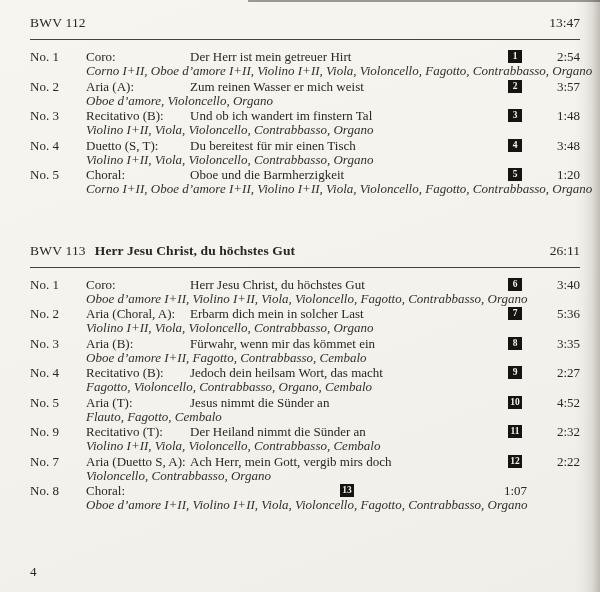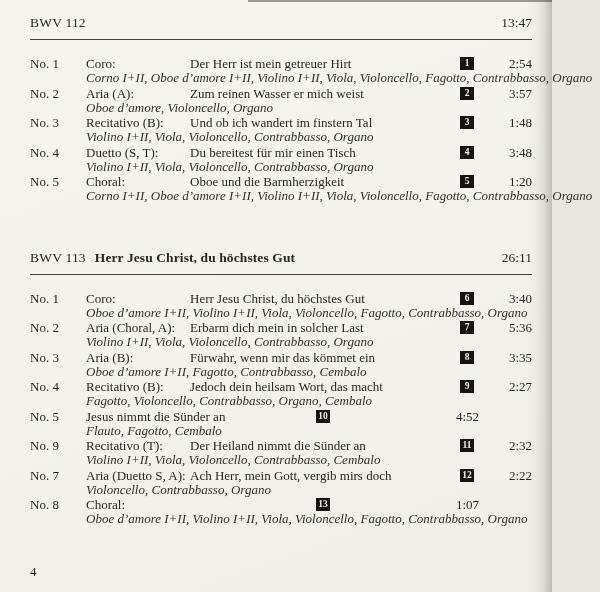--- a/index.html
+++ b/index.html
@@ -8,21 +8,21 @@
   }
   body {
     width: 600px;
     height: 592px;
     overflow: hidden;
     background: #e9e7e1;
     font-family: "Liberation Serif", "DejaVu Serif", serif;
   }
   .page {
     position: relative;
-    width: 552px;
+    width: 600px;
     height: 592px;
     background:
       linear-gradient(to left, rgba(150,145,136,0.55) 0px, rgba(170,166,158,0.28) 8px, rgba(190,187,180,0.12) 16px, rgba(0,0,0,0) 26px),
       linear-gradient(160deg, #f6f5f0 0%, #f3f2ec 55%, #efeee8 100%);
     color: #2b2620;
     box-sizing: border-box;
   }
   .scan-top-smudge {
     position: absolute;
     top: 0; left: 248px; right: 0;
@@ -53,21 +53,21 @@
   }
   .work-title {
     font-weight: bold;
     margin-left: 9px;
     letter-spacing: 0.1px;
   }
   .section-duration {
     margin-left: auto;
     font-weight: normal;
   }
-  .track-list { margin-top: 16px; }
+  .track-list { margin-top: 9px; }
   .track { margin-bottom: 1px; }
   .track-main {
     display: grid;
     grid-template-columns: 56px 104px 1fr 22px 54px;
     align-items: center;
     font-size: 13px;
     line-height: 15.5px;
   }
   .track-no { white-space: pre; }
   .track-type { white-space: pre; }
@@ -220,20 +220,21 @@
       <span class="track-title">Jedoch dein heilsam Wort, das macht</span>
       <span class="track-badge">9</span>
       <span class="track-time">2:27</span>
     </div>
     <div class="track-instruments">Fagotto, Violoncello, Contrabbasso, Organo, Cembalo</div>
   </div>
 
   <div class="track">
     <div class="track-main">
       <span class="track-no">No. 5</span>
+      <span class="track-type">Aria (T):</span>
       <span class="track-title">Jesus nimmt die Sünder an</span>
       <span class="track-badge">10</span>
       <span class="track-time">4:52</span>
     </div>
     <div class="track-instruments">Flauto, Fagotto, Cembalo</div>
   </div>
 
   <div class="track">
     <div class="track-main">
       <span class="track-no">No. 9</span>

